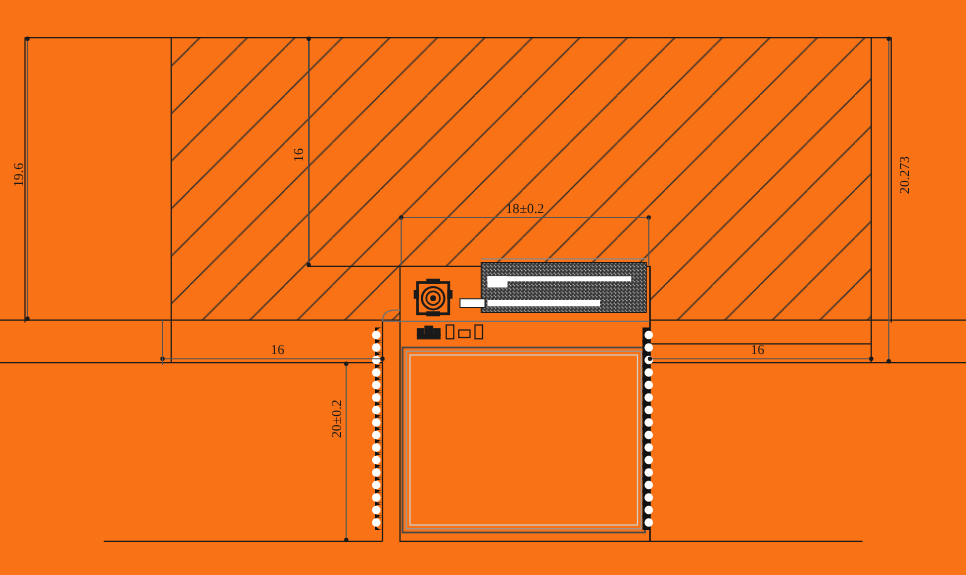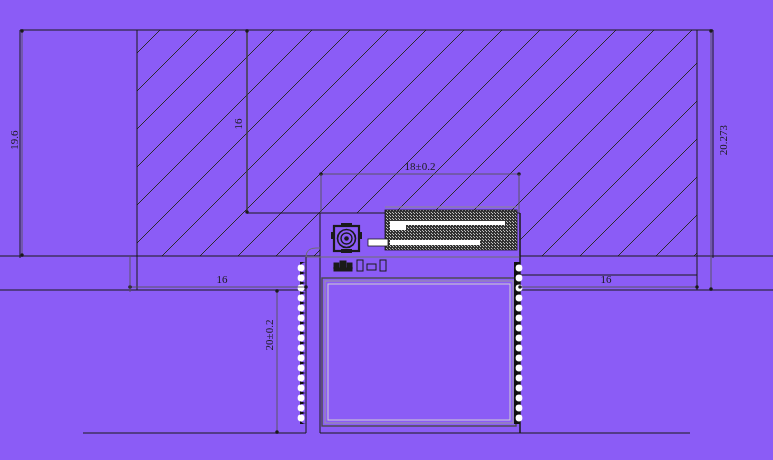--- a/index.html
+++ b/index.html
@@ -11,21 +11,21 @@
   body {
     font-family: "Liberation Serif", serif;
     width: 773px;
     height: 460px;
     overflow: hidden;
   }
   #drawing-root {
     position: relative;
     width: 773px;
     height: 460px;
-    background: #8b5cf6;
+    background: #f97316;
   }
   svg#cad-canvas {
     display: block;
     width: 773px;
     height: 460px;
   }
   .dim-text {
     font-family: "Liberation Serif", serif;
     font-size: 11px;
     fill: #1a1a1a;

